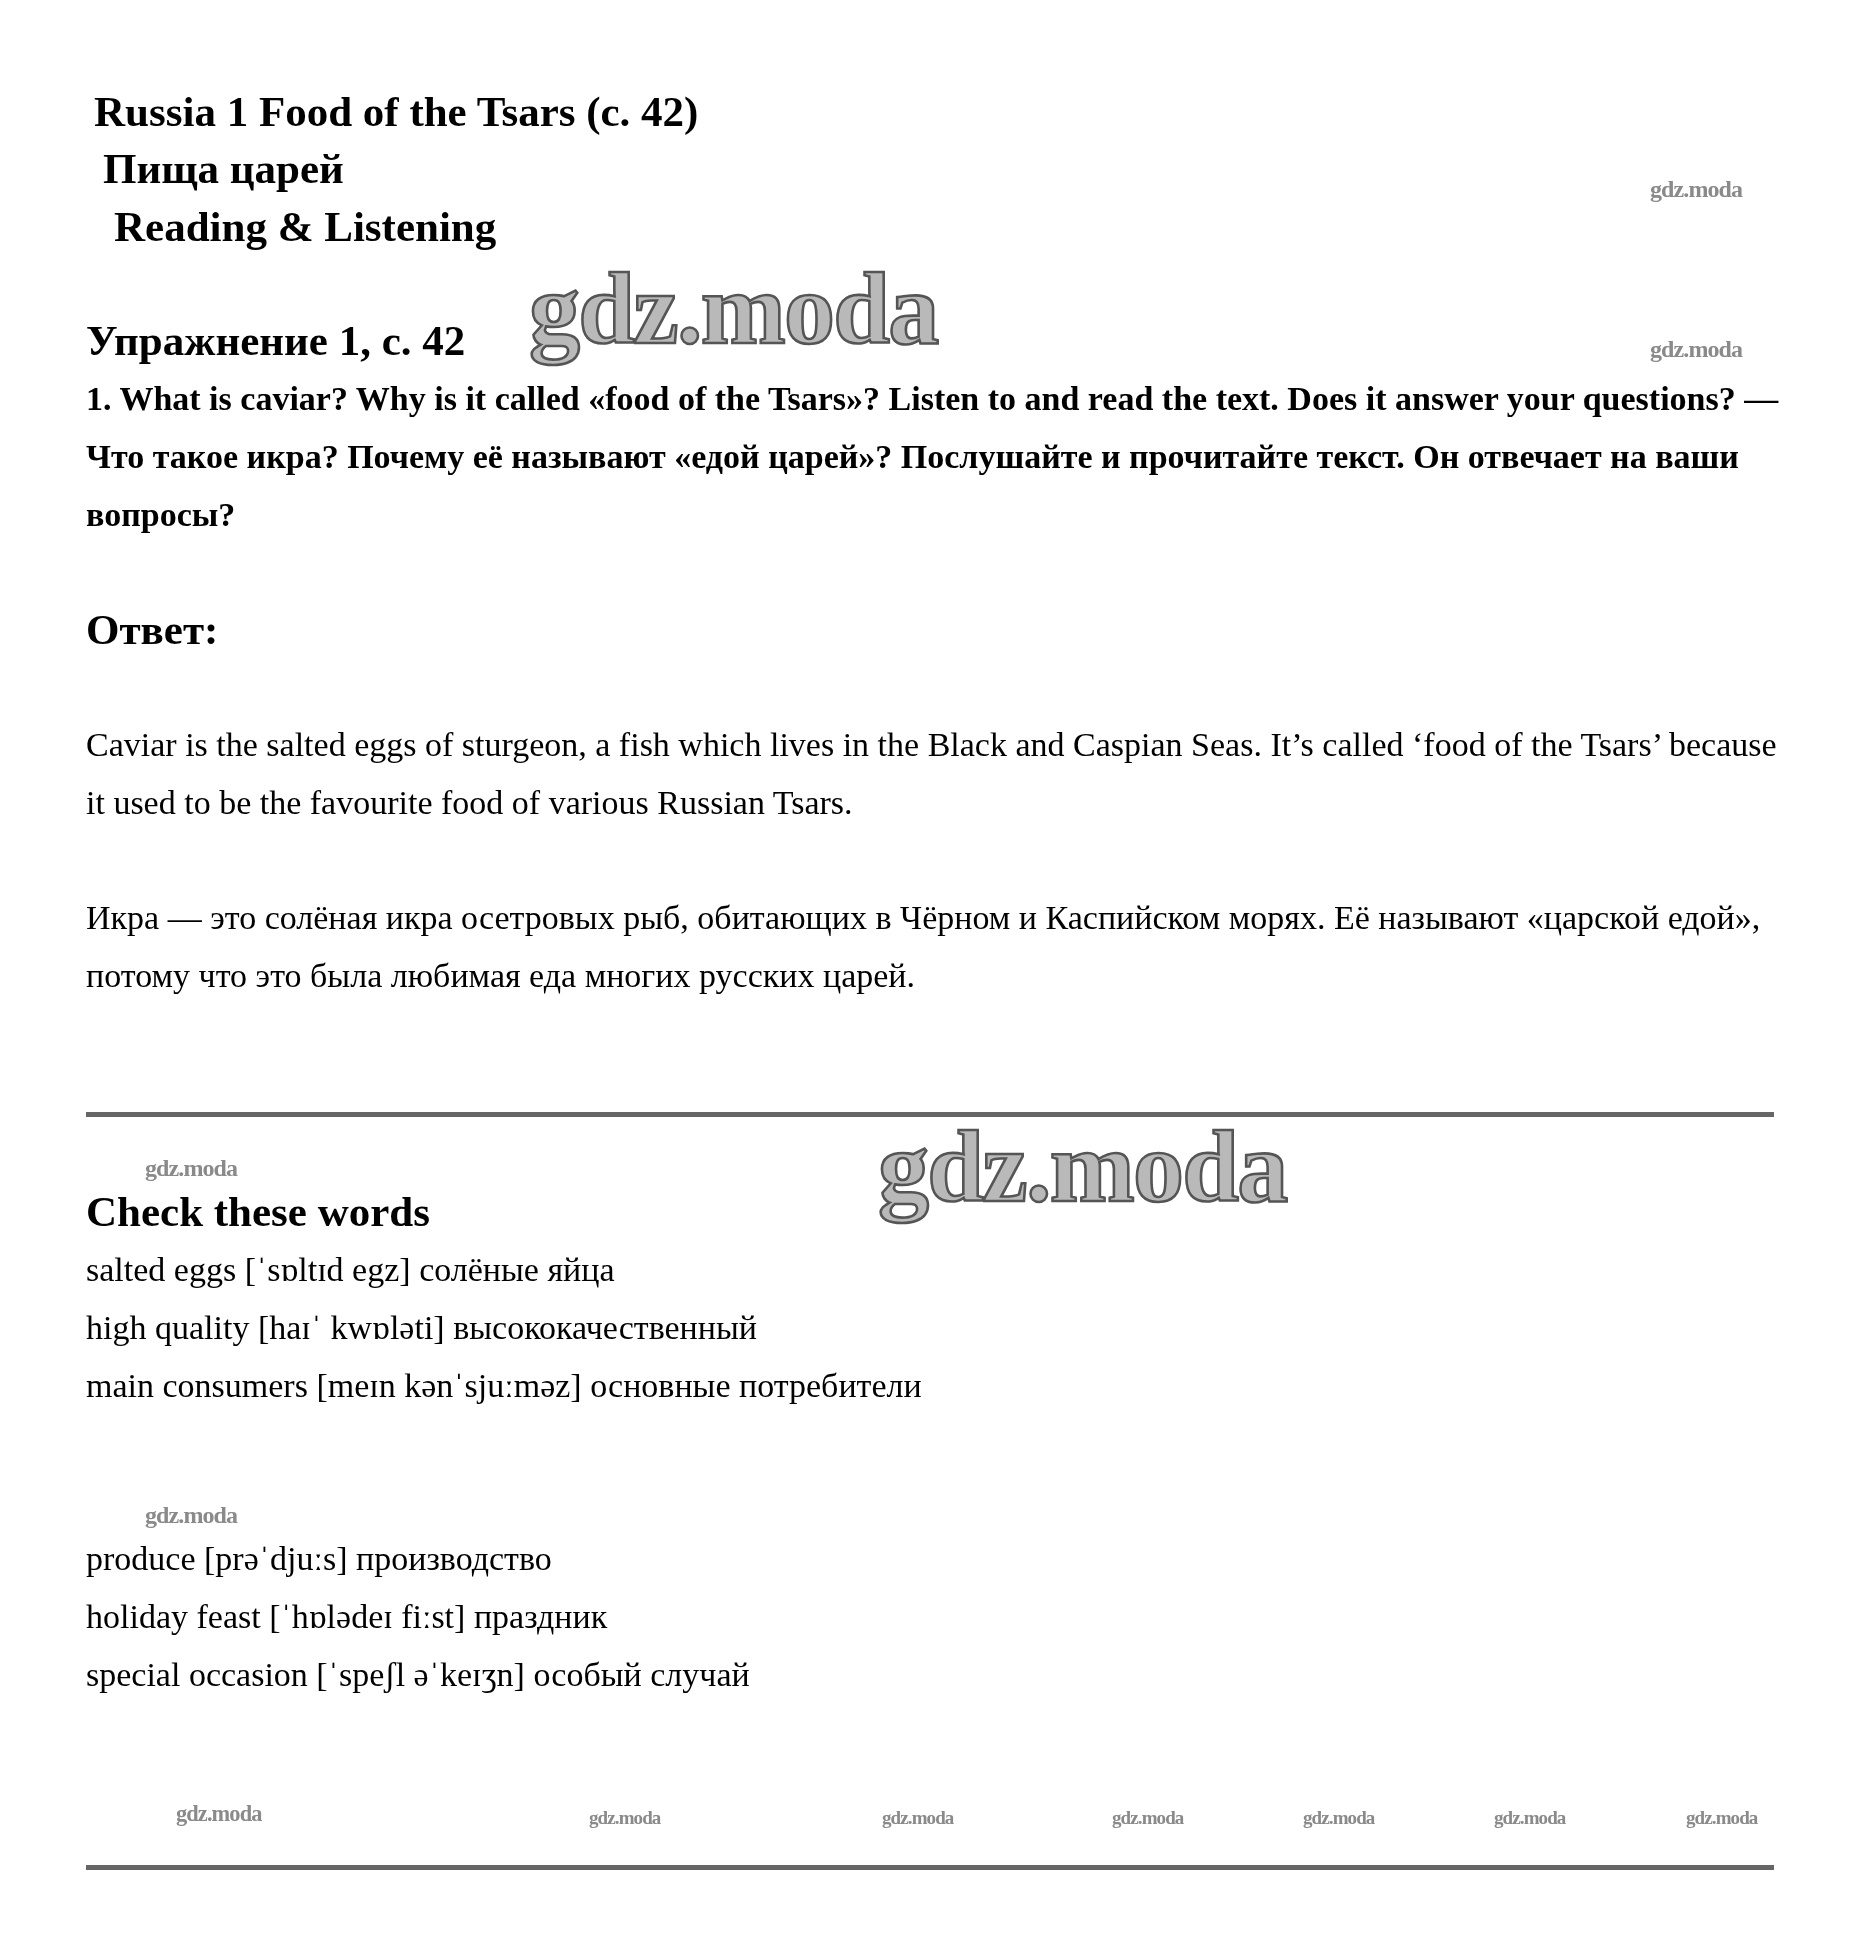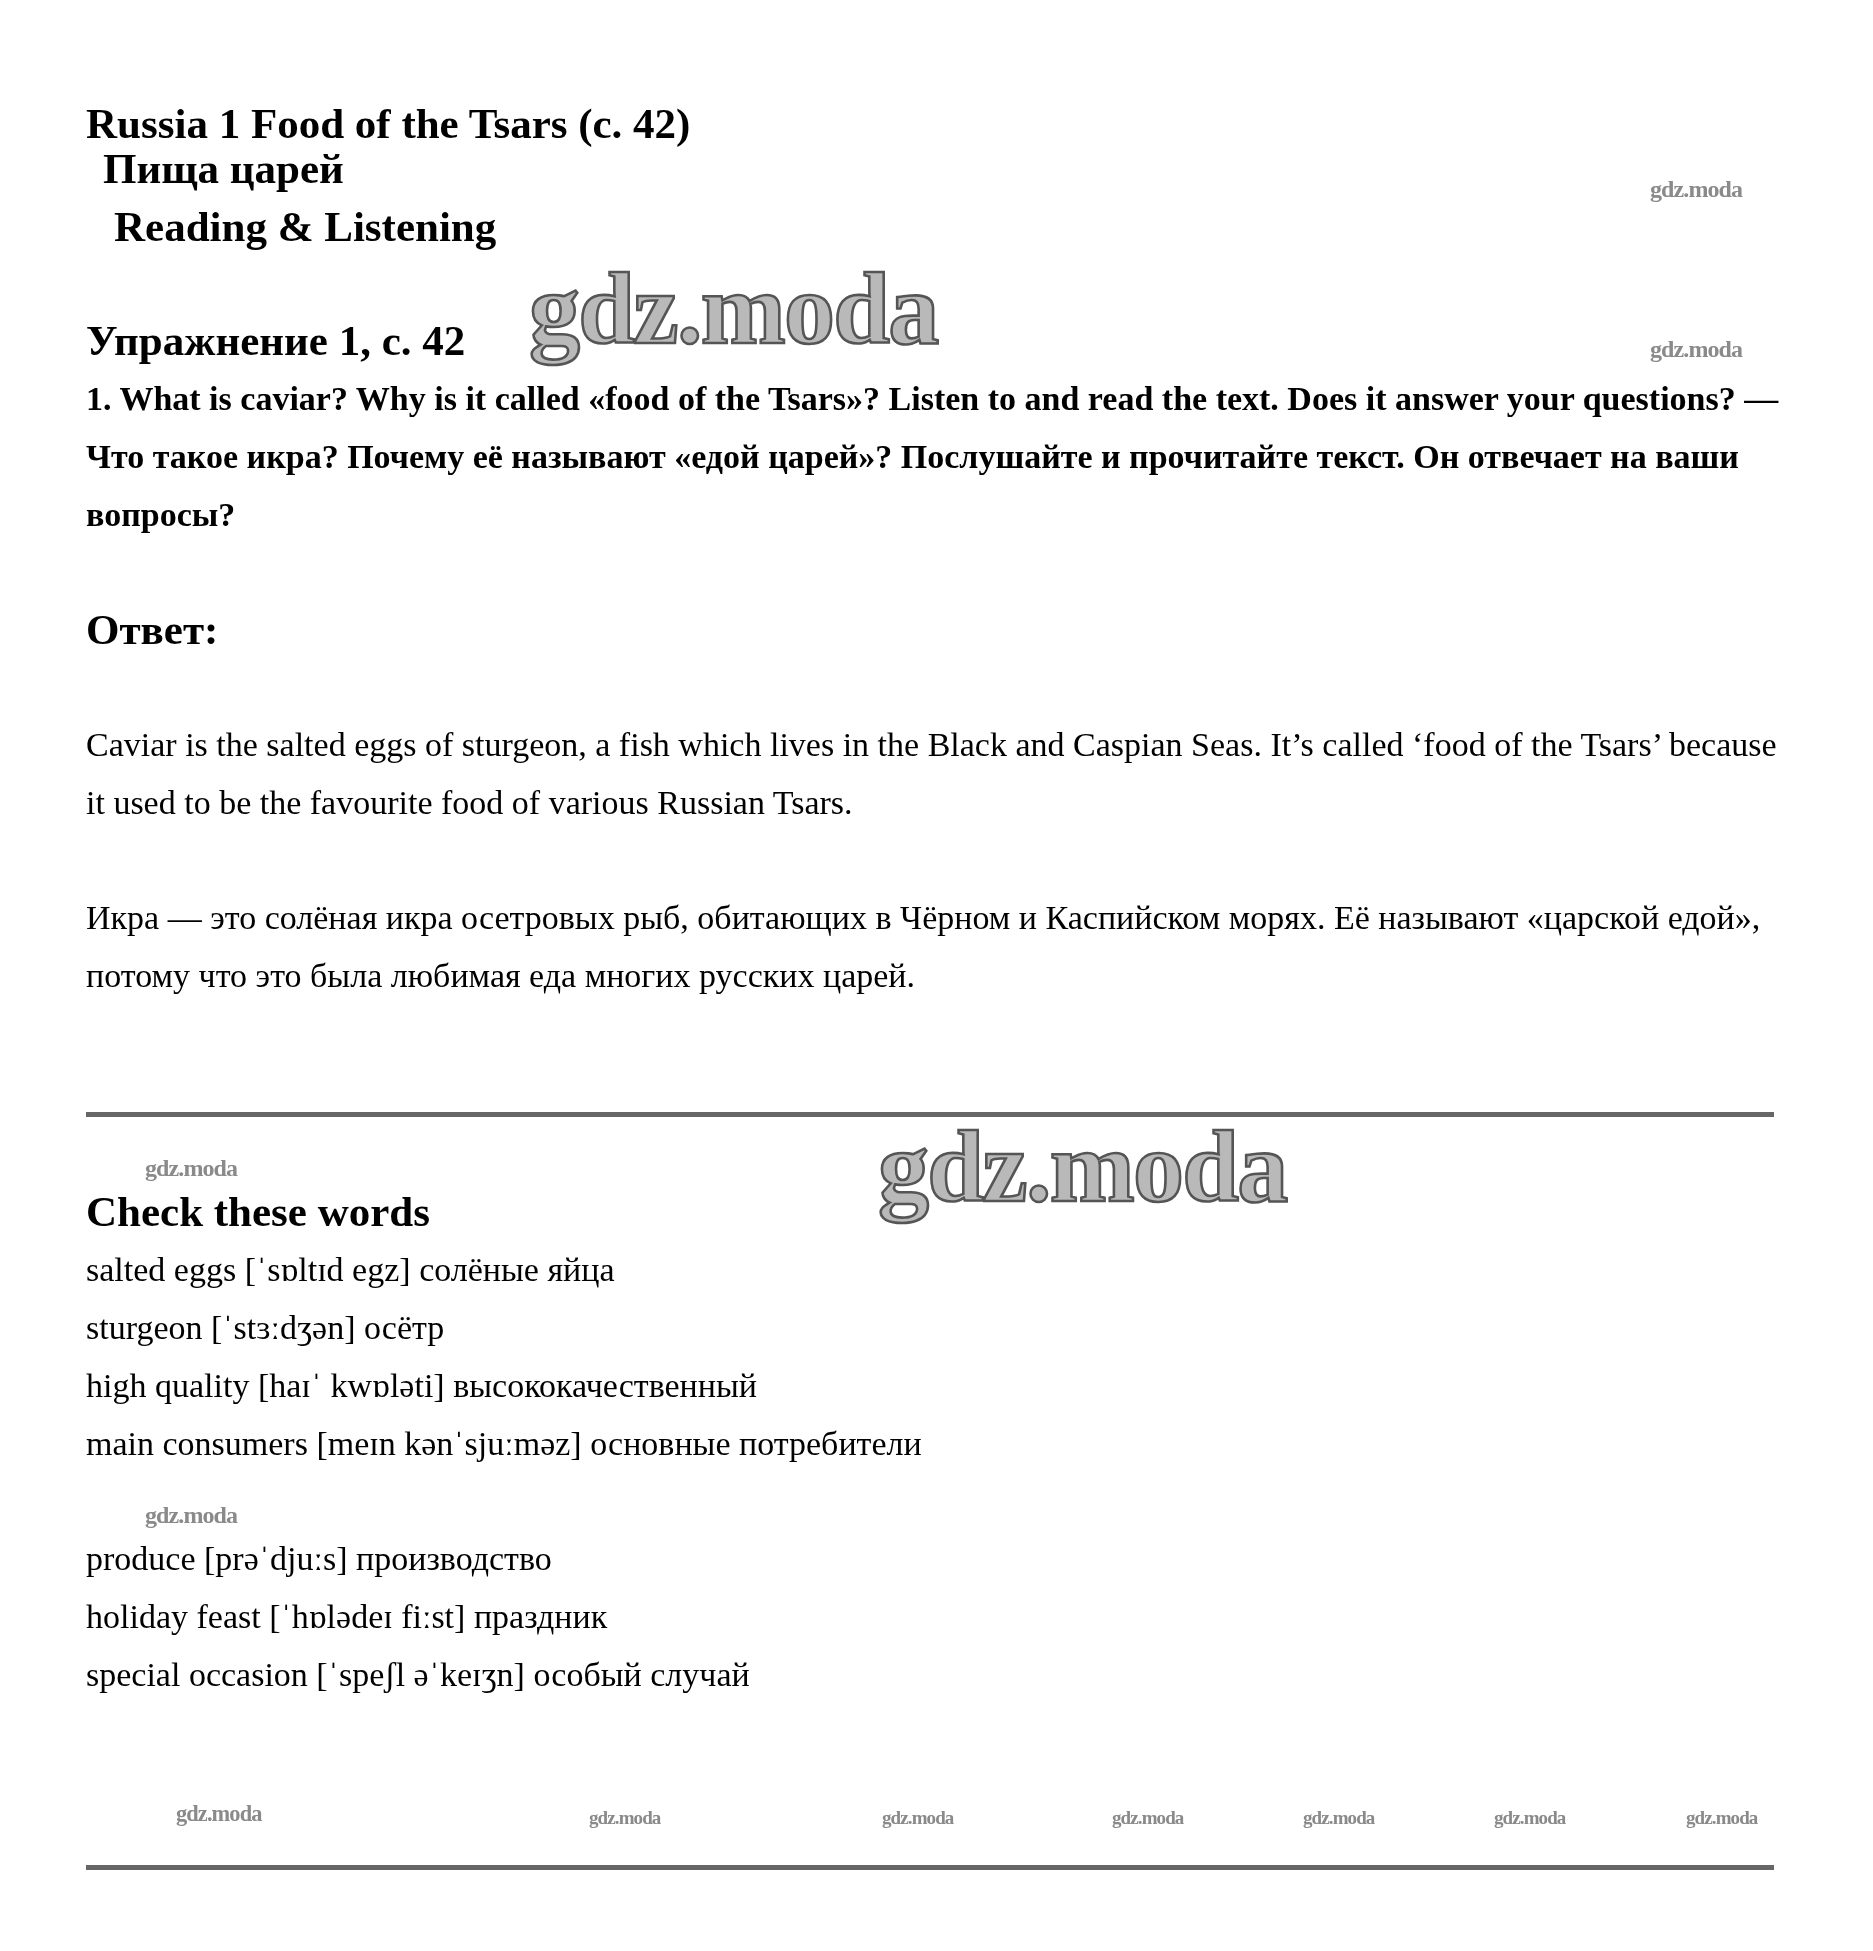--- a/index.html
+++ b/index.html
@@ -13,37 +13,36 @@
               letter-spacing: -0.9px; font-family: "Liberation Serif", serif; }
   .wm-large { position: absolute; font-size: 102px; font-weight: bold; color: #b9b9b9;
               -webkit-text-stroke: 2.6px #555; letter-spacing: -1.7px;
               font-family: "Liberation Serif", serif;
               background: repeating-linear-gradient(0deg, transparent 0 2.6px, rgba(255,255,255,0) 2.6px 4.3px); }
   .vocab-item { display: block; }
 </style>
 </head>
 <body>
 
-<div class="line bold" style="top:95px;">Russia 1 Food of the Tsars (с. 42)</div>
+<div class="line bold" style="top:83px;margin-left:8px;">Russia 1 Food of the Tsars (с. 42)</div>
 <div class="line bold" style="top:140px;margin-left:17px;">Пища царей</div>
 <div class="line bold" style="top:198px;margin-left:28px;">Reading &amp; Listening</div>
 
 <div class="line bold" style="top:312px;">Упражнение 1, с. 42</div>
 <div class="block bold" style="top:370px;">1. What is caviar? Why is it called «food of the Tsars»? Listen to and read the text. Does it answer your questions? — Что такое икра? Почему её называют «едой царей»? Послушайте и прочитайте текст. Он отвечает на ваши вопросы?</div>
 <div class="line bold" style="top:601px;">Ответ:</div>
 
 <div class="block" style="top:716px;">Caviar is the salted eggs of sturgeon, a fish which lives in the Black and Caspian Seas. It’s called ‘food of the Tsars’ because it used to be the favourite food of various Russian Tsars.</div>
 <div class="block" style="top:889px;">Икра — это солёная икра осетровых рыб, обитающих в Чёрном и Каспийском морях. Её называют «царской едой», потому что это была любимая еда многих русских царей.</div>
 
 <div class="divider" style="top:1112px;"></div>
 
 <div class="line bold" style="top:1183px;">Check these words</div>
 <div class="block" style="top:1241px;">
   <span class="vocab-item">salted eggs [ˈsɒltɪd egz] солёные яйца</span>
-  <span class="vocab-item">sturgeon [ˈstɜːdʒən] осётр</span>
   <span class="vocab-item">high quality [haɪˈ kwɒləti] высококачественный</span>
   <span class="vocab-item">main consumers [meɪn kənˈsjuːməz] основные потребители</span>
 </div>
 <div class="block" style="top:1530px;">
   <span class="vocab-item">produce [prəˈdjuːs] производство</span>
   <span class="vocab-item">holiday feast [ˈhɒlədeɪ fiːst] праздник</span>
   <span class="vocab-item">special occasion [ˈspeʃl əˈkeɪʒn] особый случай</span>
 </div>
 
 <div class="divider" style="top:1865px;"></div>

